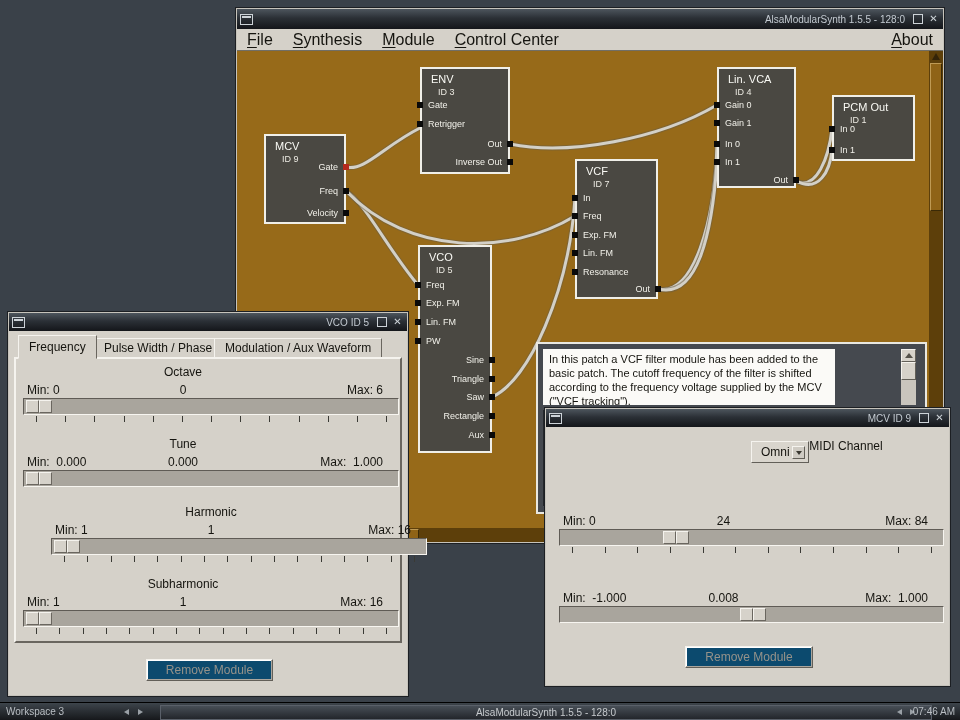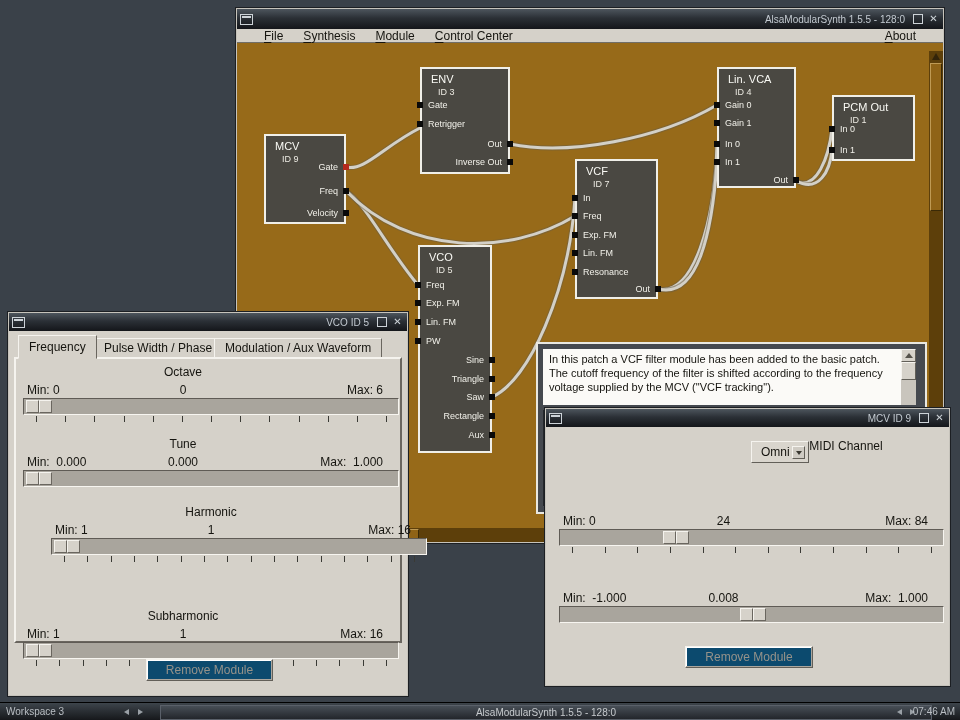--- a/index.html
+++ b/index.html
@@ -12,41 +12,41 @@
             display:flex;align-items:center;padding:0 3px;gap:3px;}
   .titlebar.tall{height:20px;}
   .t-title{margin-left:auto;color:#c3cad1;font-size:10px;padding-right:3px;white-space:nowrap;}
   .t-btn{width:13px;height:11px;display:flex;align-items:center;justify-content:center;color:#cdd3d8;flex:0 0 auto;}
   .t-menu{width:11px;height:9px;border:1px solid #cdd3d8;position:relative;}
   .t-menu::after{content:"";position:absolute;left:1px;right:1px;top:1px;height:2px;background:#cdd3d8;}
   .t-max{width:8px;height:8px;border:1px solid #cdd3d8;}
   .t-close{font-size:10px;line-height:1;}
   
   #main-window{left:236px;top:8px;width:708px;height:535px;background:#976a19;}
-  #menubar{position:absolute;left:0;top:20px;right:0;height:14px;background:#d5d1c9;
-           border-bottom:1px solid #716e66;display:flex;align-items:center;font-size:12px;color:#15140f;padding:0 17px;box-sizing:border-box;}
+  #menubar{position:absolute;left:0;top:20px;right:0;height:22px;background:#d5d1c9;
+           border-bottom:1px solid #716e66;display:flex;align-items:center;font-size:16px;color:#15140f;padding:0 0;box-sizing:border-box;}
   .mi{padding:0 10px;}
   .mi u{text-underline-offset:2px;}
   .mi.right{margin-left:auto;}
   #canvas{position:absolute;left:0;top:42px;width:692px;height:477px;background:#976a19;overflow:hidden;}
   #cables{position:absolute;left:0;top:0;}
   
   .module{position:absolute;background:#4a4842;border:2px solid #f0efe8;box-sizing:border-box;}
   .m-title{position:absolute;left:9px;top:4px;font-size:11px;color:#fafaf5;white-space:nowrap;}
   .m-id{position:absolute;left:16px;top:18px;font-size:9px;color:#eceae2;white-space:nowrap;}
   .port{position:absolute;left:0;right:0;height:12px;font-size:9px;color:#f2f1ea;line-height:12px;}
   .port .lbl{position:absolute;white-space:nowrap;}
   .port.in .lbl{left:6px;}
   .port.out .lbl{right:6px;}
   .port .sq{position:absolute;width:6px;height:6px;top:3px;background:#0a0a0a;}
   .port.in .sq{left:-5px;}
   .port.out .sq{right:-5px;}
   
   #note-frame{position:absolute;left:299px;top:291px;width:391px;height:172px;background:#45494f;border:2px solid #e9e8e1;box-sizing:border-box;}
-  #note-text{position:absolute;left:5px;top:5px;width:358px;height:56px;background:#fbfaf7;color:#15140f;
+  #note-text{position:absolute;left:5px;top:5px;width:292px;height:56px;background:#fbfaf7;color:#15140f;
              font-size:11px;line-height:14px;padding:3px 6px;box-sizing:border-box;overflow:hidden;}
   #note-scroll{position:absolute;left:363px;top:5px;width:15px;height:56px;background:#c9c5bd;}
   .ns-btn{position:absolute;left:0;width:15px;height:13px;background:#d6d2ca;border:1px solid;border-color:#f5f3ee #625f58 #625f58 #f5f3ee;box-sizing:border-box;
           display:flex;align-items:center;justify-content:center;}
   .ns-thumb{position:absolute;left:0;top:13px;width:15px;height:18px;background:#d6d2ca;border:1px solid;border-color:#f5f3ee #625f58 #625f58 #f5f3ee;box-sizing:border-box;}
   .tri-up{width:0;height:0;border-left:4px solid transparent;border-right:4px solid transparent;border-bottom:5px solid #55524b;}
   #note-inset2{position:absolute;left:5px;top:66px;right:5px;bottom:5px;background:#4b4f55;border:1px solid;border-color:#24272b #70747a #70747a #24272b;}
   
   .cscroll{position:absolute;background:#5d3f0a;}
   #vscroll{left:692px;top:42px;width:14px;height:477px;}
@@ -400,21 +400,21 @@
             <b style="left: 200px;"></b>
             <b style="left: 223px;"></b>
             <b style="left: 246px;"></b>
             <b style="left: 270px;"></b>
             <b style="left: 293px;"></b>
             <b style="left: 316px;"></b>
             <b style="left: 340px;"></b>
             <b style="left: 363px;"></b>
           </div>
         </div>
-        <div class="sec" style="left: 14px; top: 264px; width: 376px; height: 60px; margin-top: 32px;">
+        <div class="sec" style="left: 14px; top: 264px; width: 376px; height: 60px;">
           <div class="sec-center">Subharmonic</div>
           <div class="sec-row">
             <span class="r-min">Min: 1</span>
             <span class="sec-center">1</span>
             <span class="r-max">Max: 16</span>
           </div>
           <div class="qslider">
             <div class="qhandle" style="left: 2px;">
               <i></i>
               <i></i>

